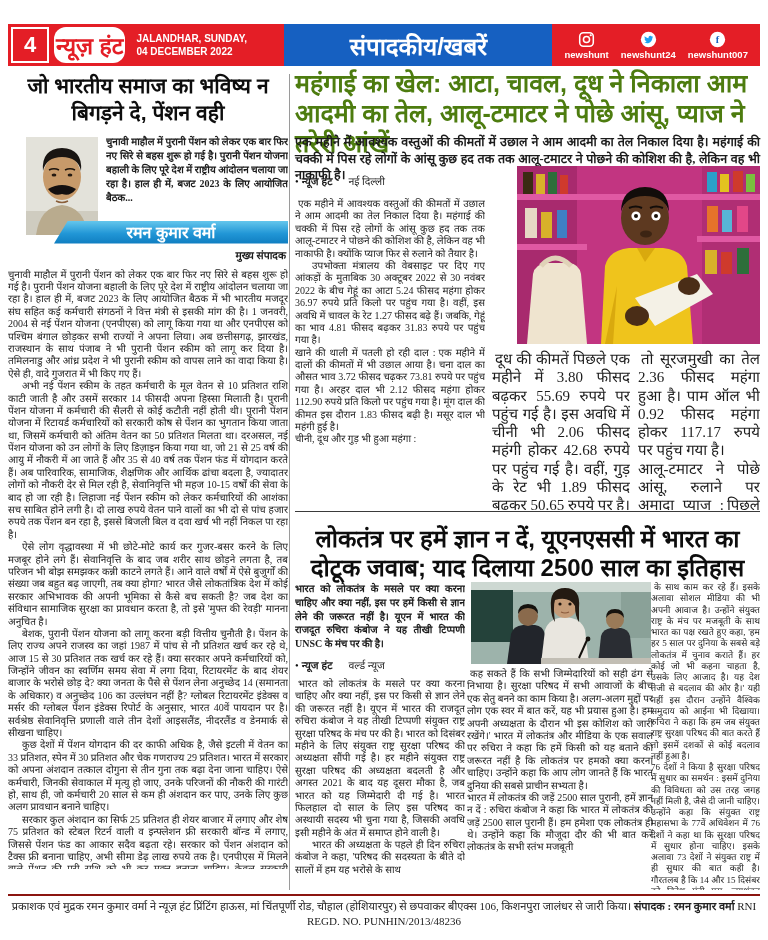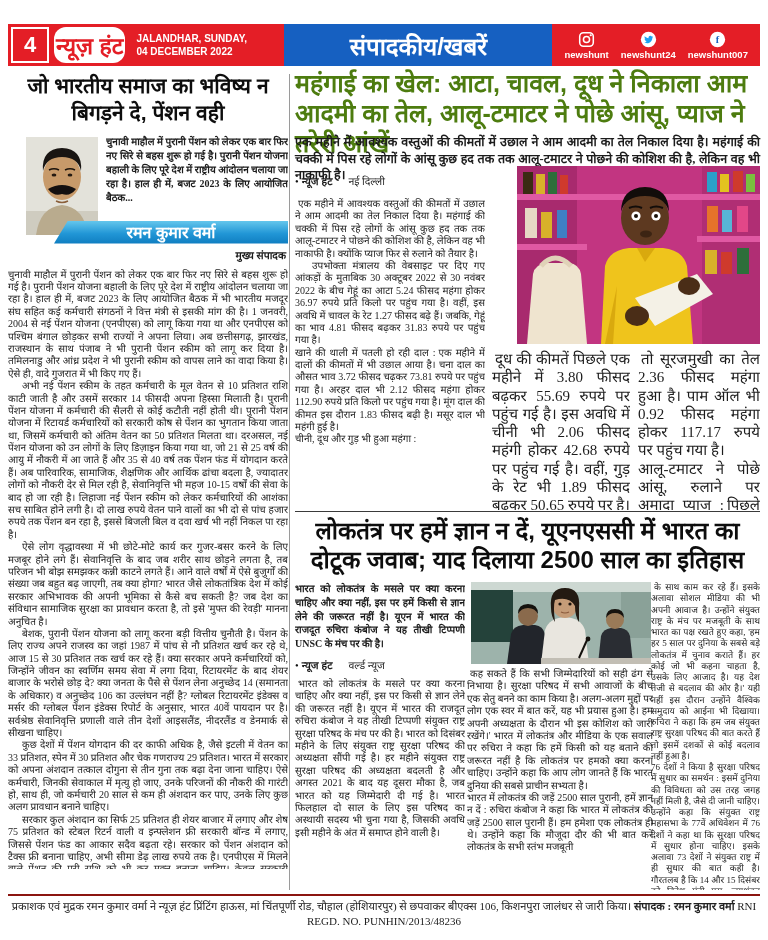--- a/index.html
+++ b/index.html
@@ -59,21 +59,21 @@
   .a1-col1{left:0;top:130px;width:190px;height:312px;}
   .a1-col2{left:197px;top:282px;width:138px;height:160px;}
   .a1-col3{left:343px;top:282px;width:122px;height:160px;}
   .a1-col2 p,.a1-col3 p{font-size:15px;line-height:1.22;}
 
   .rule-h{position:absolute;background:#3a3a3a;}
   .rule-v{position:absolute;background:#9a9a9a;}
 
   
   .article2{position:absolute;left:295px;top:516px;width:465px;height:378px;}
-  .a2-headline{margin:0;font:700 24px/1.22 "Liberation Sans","DejaVu Sans",sans-serif;
+  .a2-headline{margin:8px;font:700 24px/1.22 "Liberation Sans","DejaVu Sans",sans-serif;
        color:#0d0d0d;text-align:center;}
   .a2-intro{left:0;top:66px;width:170px;height:76px;}
   .a2-intro p{font-weight:bold;font-size:10px;line-height:1.38;}
   .a2-byline{position:absolute;left:0;top:142px;}
   .a2-photo{position:absolute;left:176px;top:66px;width:180px;height:82px;}
   .a2-col1{left:0;top:162px;width:170px;height:212px;}
   .a2-col2{left:172px;top:152px;width:186px;height:222px;}
   .a2-col3{left:356px;top:66px;width:109px;height:308px;}
   .a2-col3 p{font-size:9px;line-height:1.25;}
 
@@ -263,20 +263,21 @@
           <circle cx="99" cy="22" r="1.6" fill="#1c130c"></circle>
         <path d="M90 30 Q94 32 98 30" stroke="#8a5a3c" stroke-width="1.2" fill="none"></path>
         <rect x="70" y="76" width="110" height="6" fill="#c2beb4"></rect>
         <path d="M108 76 L116 58" stroke="#14110d" stroke-width="2"></path>
         <circle cx="117" cy="57" r="2.4" fill="#14110d"></circle>
       </svg>
     </span>
 
     <div class="col a2-col1">
       <p><b class="lead"></b><span>भारत को लोकतंत्र के मसले पर क्या करना चाहिए और क्या नहीं, इस पर किसी से ज्ञान लेने की जरूरत नहीं है। यूएन में भारत की राजदूत रुचिरा कंबोज ने यह तीखी टिप्पणी संयुक्त राष्ट्र सुरक्षा परिषद के मंच पर की है। भारत को दिसंबर महीने के लिए संयुक्त राष्ट्र सुरक्षा परिषद की अध्यक्षता सौंपी गई है। हर महीने संयुक्त राष्ट्र सुरक्षा परिषद की अध्यक्षता बदलती है और अगस्त 2021 के बाद यह दूसरा मौका है, जब भारत को यह जिम्मेदारी दी गई है। भारत फिलहाल दो साल के लिए इस परिषद का अस्थायी सदस्य भी चुना गया है, जिसकी अवधि इसी महीने के अंत में समाप्त होने वाली है।</span></p>
+      <p class="indent"><b class="lead"></b><span>भारत की अध्यक्षता के पहले ही दिन रुचिरा कंबोज ने कहा, 'परिषद की सदस्यता के बीते दो सालों में हम यह भरोसे के साथ</span></p>
     </div>
     <div class="col a2-col2">
       <p><b class="lead"></b><span>कह सकते हैं कि सभी जिम्मेदारियों को सही ढंग से निभाया है। सुरक्षा परिषद में सभी आवाजों के बीच एक सेतु बनने का काम किया है। अलग-अलग मुद्दों पर लोग एक स्वर में बात करें, यह भी प्रयास हुआ है। हम अपनी अध्यक्षता के दौरान भी इस कोशिश को जारी रखेंगे।' भारत में लोकतंत्र और मीडिया के एक सवाल पर रुचिरा ने कहा कि हमें किसी को यह बताने की जरूरत नहीं है कि लोकतंत्र पर हमको क्या करना चाहिए। उन्होंने कहा कि आप लोग जानते हैं कि भारत दुनिया की सबसे प्राचीन सभ्यता है।</span></p>
       <p><b class="lead">भारत में लोकतंत्र की जड़ें 2500 साल पुरानी, हमें ज्ञान न दें :</b><span>रुचिरा कंबोज ने कहा कि भारत में लोकतंत्र की जड़ें 2500 साल पुरानी हैं। हम हमेशा एक लोकतंत्र ही थे। उन्होंने कहा कि मौजूदा दौर की भी बात करें लोकतंत्र के सभी स्तंभ मजबूती</span></p>
     </div>
     <div class="col a2-col3">
       <p><b class="lead"></b><span>के साथ काम कर रहे हैं। इसके अलावा सोशल मीडिया की भी अपनी आवाज है। उन्होंने संयुक्त राष्ट्र के मंच पर मजबूती के साथ भारत का पक्ष रखते हुए कहा, 'हम हर 5 साल पर दुनिया के सबसे बड़े लोकतंत्र में चुनाव कराते हैं। हर कोई जो भी कहना चाहता है, उसके लिए आजाद है। यह देश तेजी से बदलाव की ओर है।' यही नहीं इस दौरान उन्होंने वैश्विक समुदाय को आईना भी दिखाया। रुचिरा ने कहा कि हम जब संयुक्त राष्ट्र सुरक्षा परिषद की बात करते हैं तो इसमें दशकों से कोई बदलाव नहीं हुआ है।</span></p>
       <p><b class="lead">76 देशों ने किया है सुरक्षा परिषद में सुधार का समर्थन :</b><span>इसमें दुनिया की विविधता को उस तरह जगह नहीं मिली है, जैसे दी जानी चाहिए। उन्होंने कहा कि संयुक्त राष्ट्र महासभा के 77वें अधिवेशन में 76 देशों ने कहा था कि सुरक्षा परिषद में सुधार होना चाहिए। इसके अलावा 73 देशों ने संयुक्त राष्ट्र में ही सुधार की बात कही है। गौरतलब है कि 14 और 15 दिसंबर को विदेश मंत्री एस. जयशंकर सुरक्षा परिषद की मीटिंग की अध्यक्षता करेंगे। इस दौरान आतंकवाद से निपटने के उपायों पर भी चर्चा की जाएगी।</span></p>
     </div>
   </div>

